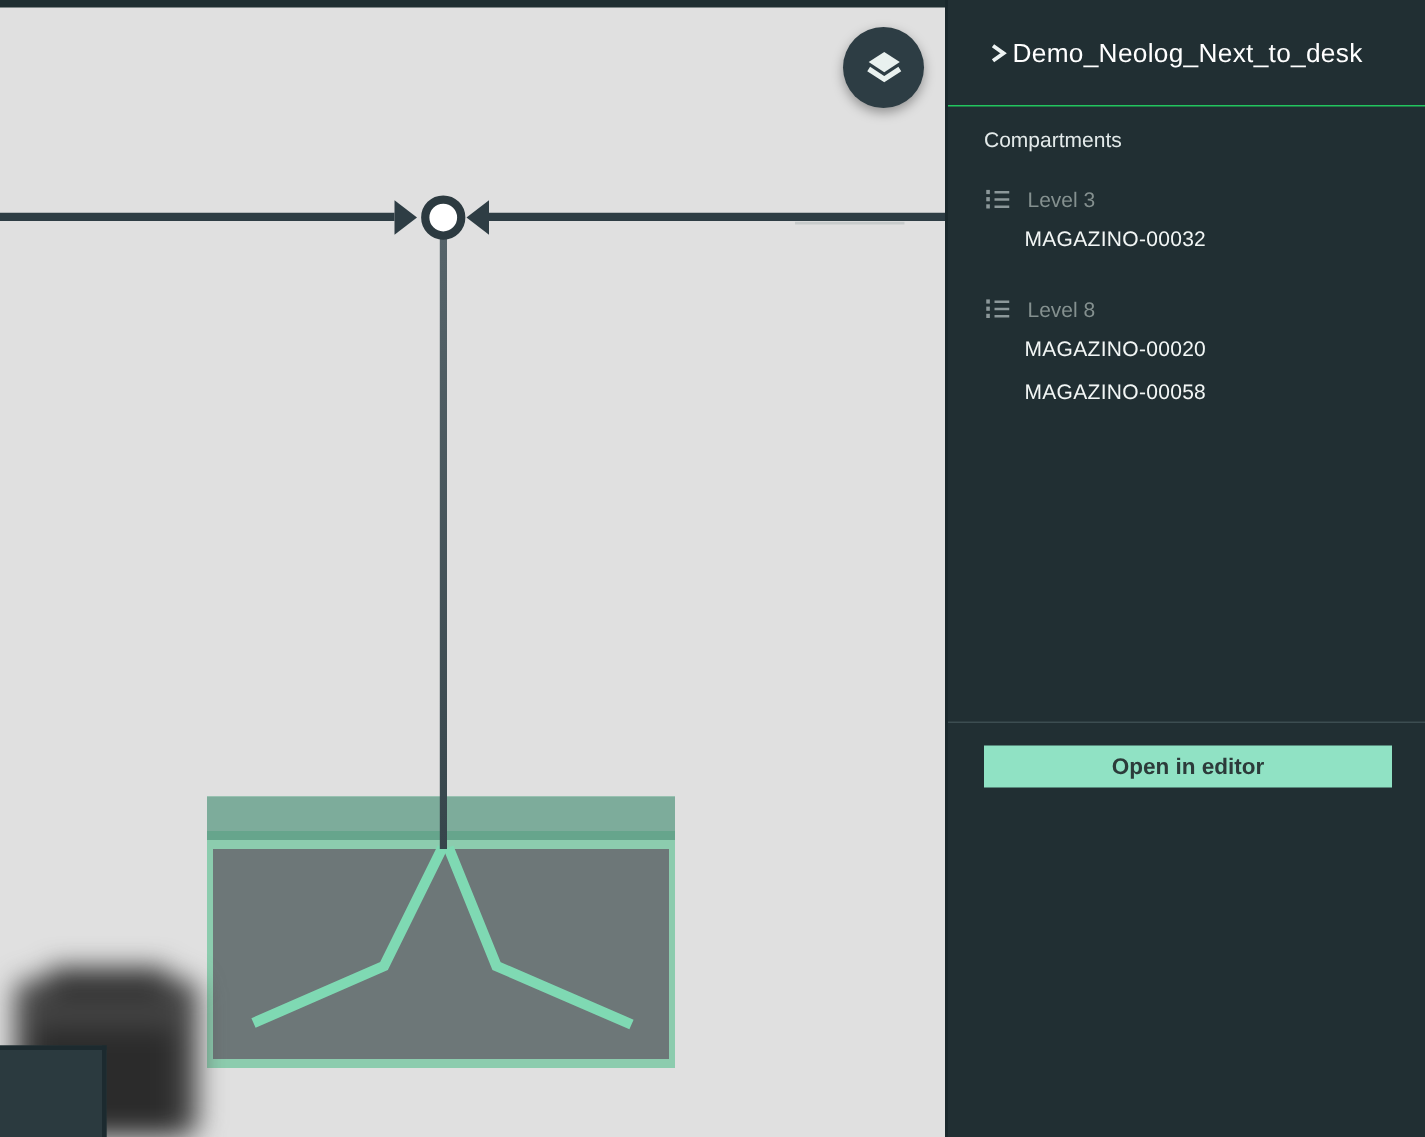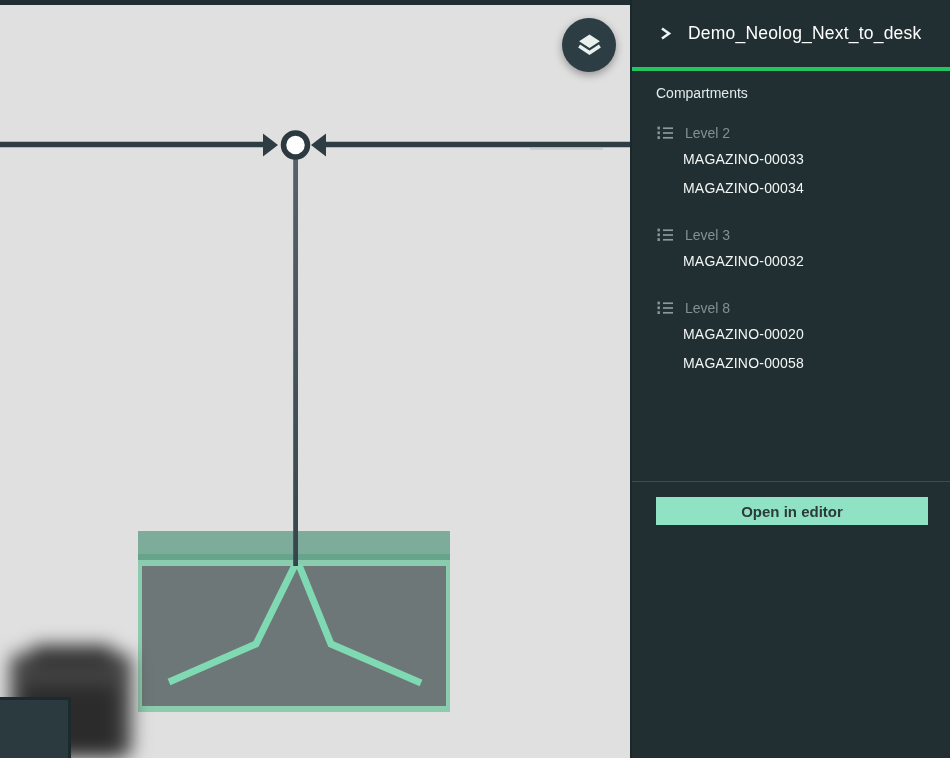--- a/index.html
+++ b/index.html
@@ -39,21 +39,21 @@
 
   
   .fab { position:absolute; left:562px; top:18px; width:54px; height:54px;
          border-radius:50%; background:#2d3d44; display:flex; align-items:center;
          justify-content:center; box-shadow:0 3px 8px rgba(0,0,0,0.35); cursor:pointer; }
 
   
   .sidebar { position:absolute; left:630px; top:0; width:320px; height:758px;
              background:#212f33; border-left:2px solid #1a282c; color:#f2f6f5; }
   .sb-header { height:71px; display:flex; align-items:center; padding-left:23px;
-               gap:13px; border-bottom:4px solid #22c55e; }
+               border-bottom:1px solid #22c55e; }
   .sb-title { font-size:17.5px; color:#ffffff; letter-spacing:0.2px; white-space:nowrap; }
   .chev { display:flex; cursor:pointer; padding:3px; }
   .sb-label { margin:14px 0 0 24px; font-size:14px; font-weight:normal; color:#e3eaea; }
   .level-group { margin-top:20px; }
   .level-group.first { margin-top:15px; }
   .level-row { display:flex; align-items:center; gap:12px; padding-left:25px;
                height:24px; color:#84908f; font-size:14px; cursor:pointer; }
   .item-row { padding-left:51px; height:29px; line-height:29px; color:#f2f6f5;
               font-size:14px; letter-spacing:0.2px; cursor:pointer; }
   .sb-divider { position:absolute; left:0; top:481px; width:100%; height:1px; background:#3c4d51; }
@@ -117,39 +117,20 @@
         <svg width="14" height="15" viewBox="0 0 14 15">
           <polyline points="4,2.5 11,7.5 4,12.5" fill="none" stroke="#edf3f3" stroke-width="2.6"></polyline>
         </svg>
       </span>
       <span class="sb-title">Demo_Neolog_Next_to_desk</span>
     </div>
 
     <div class="sb-label">Compartments</div>
 
 
-    <div class="level-group">
-      <div class="level-row">
-        <svg width="16" height="16" viewBox="0 0 16 16">
-          <g stroke="#8c989a" stroke-width="1.7">
-            <line x1="6" y1="3.2" x2="16" y2="3.2"></line>
-              <line x1="6" y1="8" x2="16" y2="8"></line>
-              <line x1="6" y1="12.8" x2="16" y2="12.8"></line>
-          </g>
-          <g fill="#8c989a">
-            <rect x="0.5" y="1.6" width="2.4" height="2.8"></rect>
-              <rect x="0.5" y="6.4" width="2.4" height="2.8"></rect>
-              <rect x="0.5" y="11.2" width="2.4" height="2.8"></rect>
-          </g>
-        </svg>
-        <span>Level 2</span>
-      </div>
-      <div class="item-row">MAGAZINO-00033</div>
-      <div class="item-row">MAGAZINO-00034</div>
-    </div>
 
     <div class="level-group">
       <div class="level-row">
         <svg width="16" height="16" viewBox="0 0 16 16">
           <g stroke="#8c989a" stroke-width="1.7">
             <line x1="6" y1="3.2" x2="16" y2="3.2"></line>
               <line x1="6" y1="8" x2="16" y2="8"></line>
               <line x1="6" y1="12.8" x2="16" y2="12.8"></line>
           </g>
           <g fill="#8c989a">

